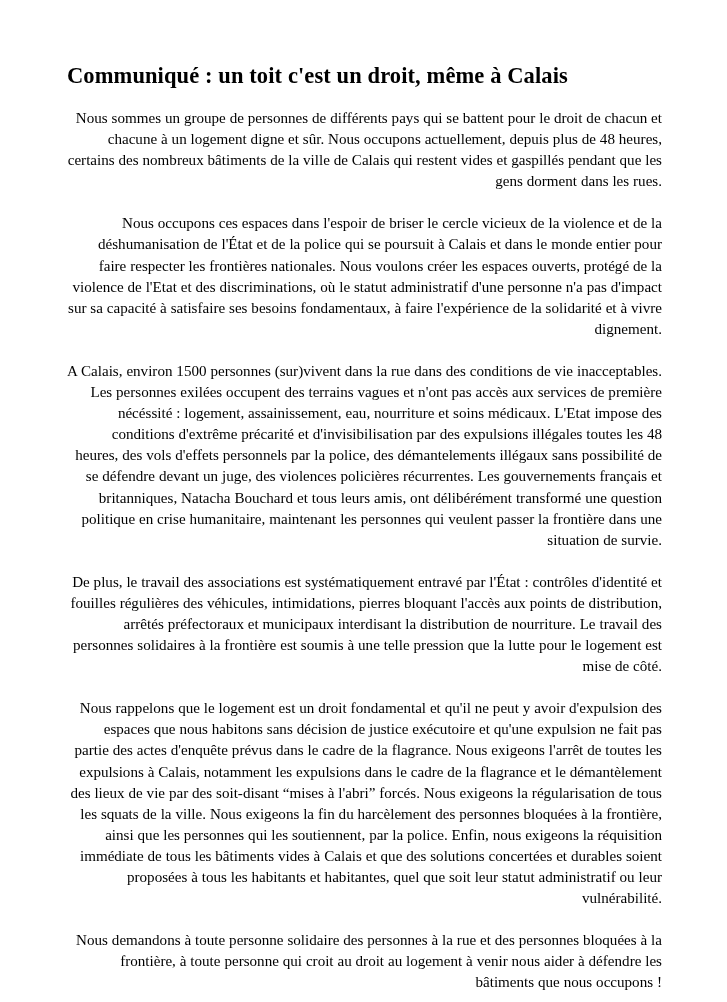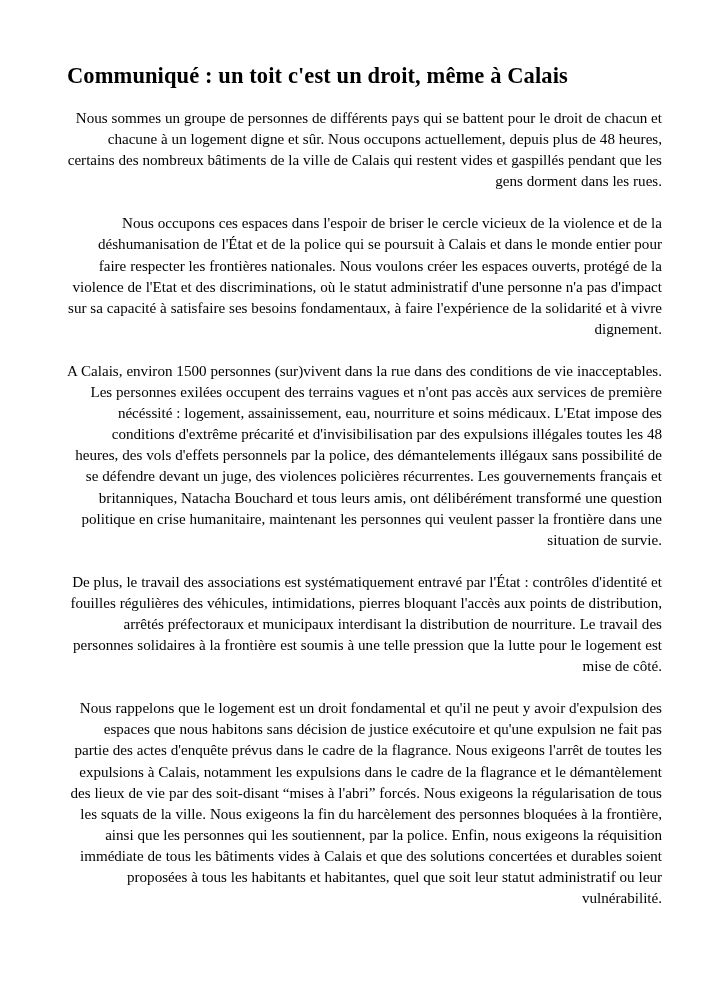--- a/index.html
+++ b/index.html
@@ -60,15 +60,16 @@
     <p class="para">Nous sommes un groupe de personnes de différents pays qui se battent pour le droit de chacun et chacune à un logement digne et sûr. Nous occupons actuellement, depuis plus de 48 heures, certains des nombreux bâtiments de la ville de Calais qui restent vides et gaspillés pendant que les gens dorment dans les rues.</p>
 
     <p class="para">Nous occupons ces espaces dans l'espoir de briser le cercle vicieux de la violence et de la déshumanisation de l'État et de la police qui se poursuit à Calais et dans le monde entier pour faire respecter les frontières nationales. Nous voulons créer les espaces ouverts, protégé de la violence de l'Etat et des discriminations, où le statut administratif d'une personne n'a pas d'impact sur sa capacité à satisfaire ses besoins fondamentaux, à faire l'expérience de la solidarité et à vivre dignement.</p>
 
     <p class="para">A Calais, environ 1500 personnes (sur)vivent dans la rue dans des conditions de vie inacceptables. Les personnes exilées occupent des terrains vagues et n'ont pas accès aux services de première nécéssité : logement, assainissement, eau, nourriture et soins médicaux. L'Etat impose des conditions d'extrême précarité et d'invisibilisation par des expulsions illégales toutes les 48 heures, des vols d'effets personnels par la police, des démantelements illégaux sans possibilité de se défendre devant un juge, des violences policières récurrentes. Les gouvernements français et britanniques, Natacha Bouchard et tous leurs amis, ont délibérément transformé une question politique en crise humanitaire, maintenant les personnes qui veulent passer la frontière dans une situation de survie.</p>
 
     <p class="para">De plus, le travail des associations est systématiquement entravé par l'État : contrôles d'identité et fouilles régulières des véhicules, intimidations, pierres bloquant l'accès aux points de distribution, arrêtés préfectoraux et municipaux interdisant la distribution de nourriture. Le travail des personnes solidaires à la frontière est soumis à une telle pression que la lutte pour le logement est mise de côté.</p>
 
     <p class="para">Nous rappelons que le logement est un droit fondamental et qu'il ne peut y avoir d'expulsion des espaces que nous habitons sans décision de justice exécutoire et qu'une expulsion ne fait pas partie des actes d'enquête prévus dans le cadre de la flagrance. Nous exigeons l'arrêt de toutes les expulsions à Calais, notamment les expulsions dans le cadre de la flagrance et le démantèlement des lieux de vie par des soit-disant “mises à l'abri” forcés. Nous exigeons la régularisation de tous les squats de la ville. Nous exigeons la fin du harcèlement des personnes bloquées à la frontière, ainsi que les personnes qui les soutiennent, par la police. Enfin, nous exigeons la réquisition immédiate de tous les bâtiments vides à Calais et que des solutions concertées et durables soient proposées à tous les habitants et habitantes, quel que soit leur statut administratif ou leur vulnérabilité.</p>
 
+    <p class="para">Nous demandons à toute personne solidaire des personnes à la rue et des personnes bloquées à la frontière, à toute personne qui croit au droit au logement à venir nous aider à défendre les bâtiments que nous occupons !</p>
 
   </div>
 </div>
 
 </body></html>

